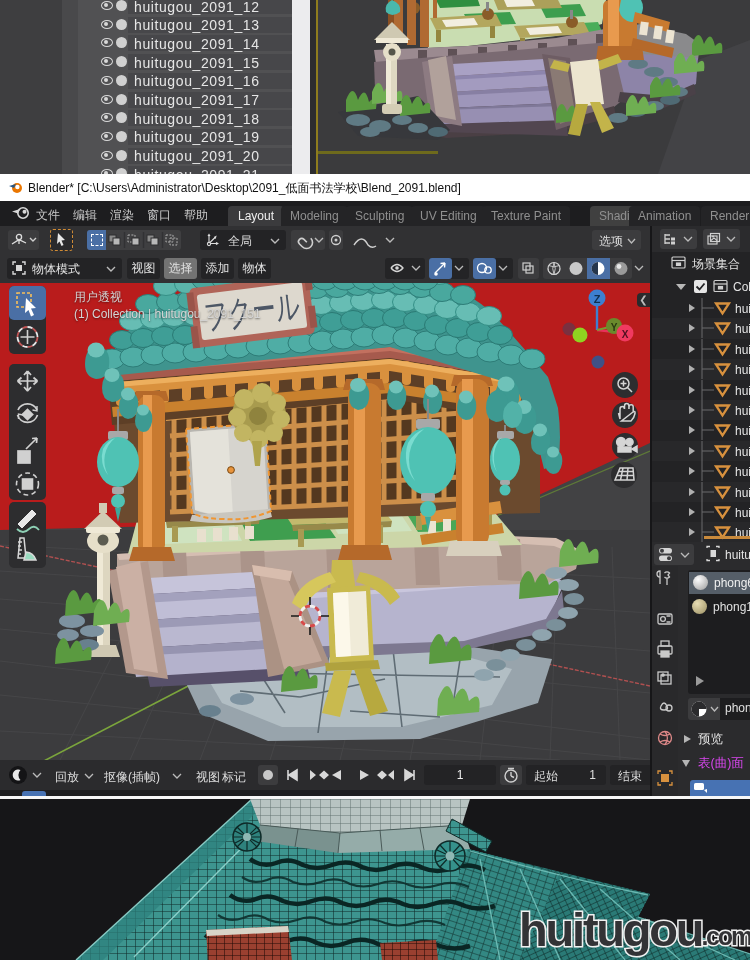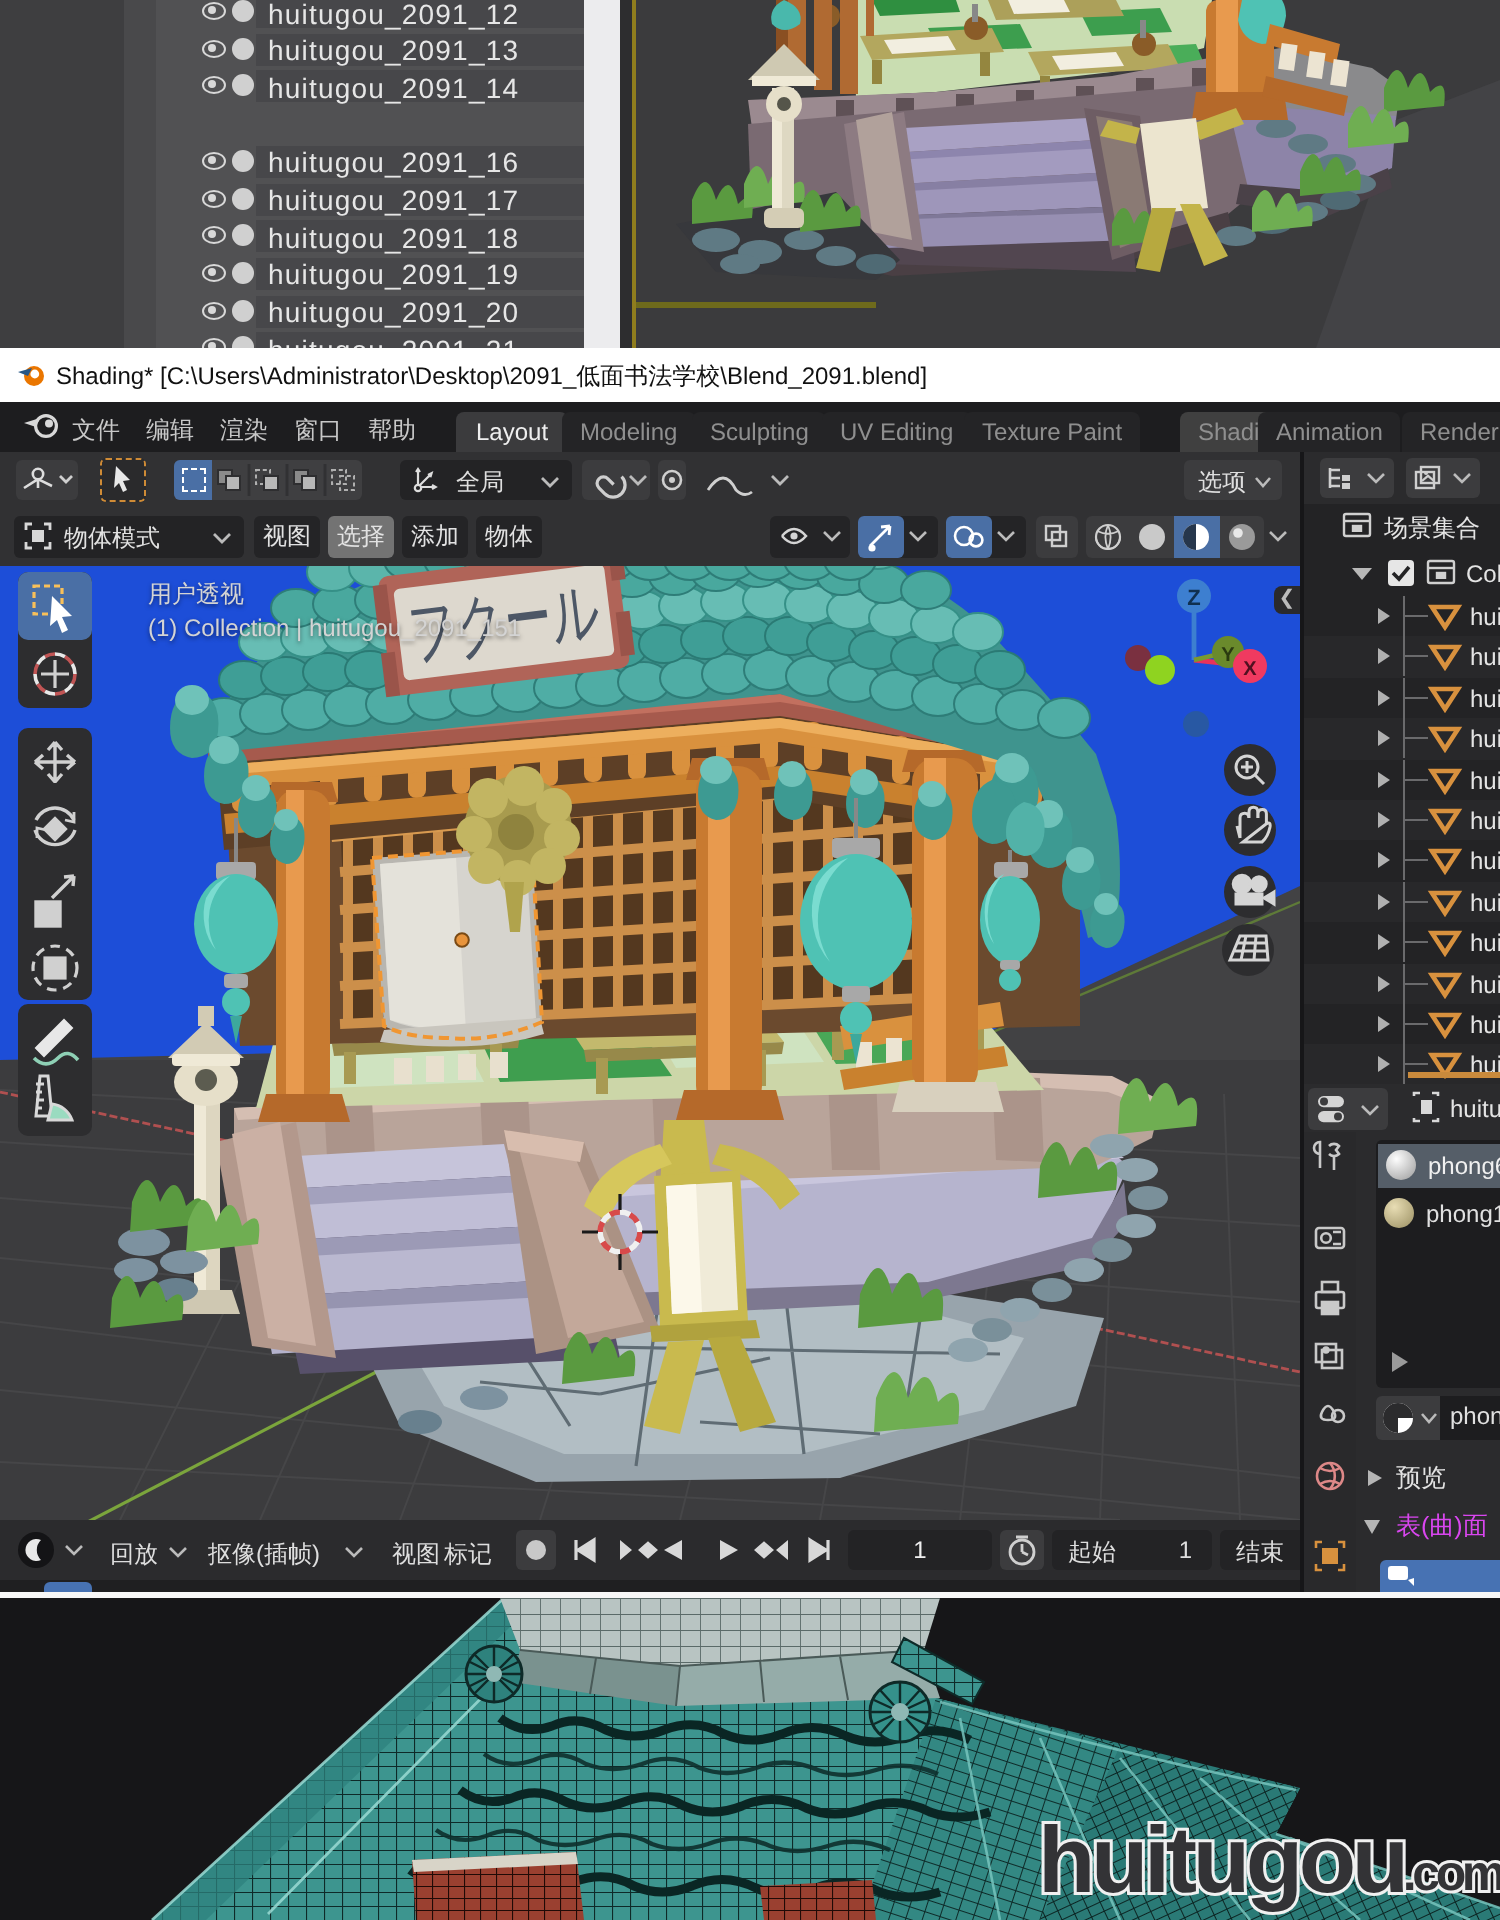--- a/index.html
+++ b/index.html
@@ -27,20 +27,26 @@
           <div class="xbar"></div>
           <div class="xeye"></div>
           <div class="xdot"></div>
           <div class="xtxt">huitugou_2091_13</div>
         </div>
         <div class="xrow" style="top: 35.4px;">
           <div class="xbar"></div>
           <div class="xeye"></div>
           <div class="xdot"></div>
           <div class="xtxt">huitugou_2091_14</div>
+        </div>
+        <div class="xrow" style="top: 54.1px;">
+          <div class="xbar"></div>
+          <div class="xeye"></div>
+          <div class="xdot"></div>
+          <div class="xtxt">huitugou_2091_15</div>
         </div>
         <div class="xrow" style="top: 72.8px;">
           <div class="xbar"></div>
           <div class="xeye"></div>
           <div class="xdot"></div>
           <div class="xtxt">huitugou_2091_16</div>
         </div>
         <div class="xrow" style="top: 91.5px;">
           <div class="xbar"></div>
           <div class="xeye"></div>
@@ -222,21 +228,21 @@
   </div>
 
   <div class="abs" style="left:0;top:174px;width:750px;height:27px;background:#ffffff;">
     <div class="abs" style="left:8px;top:6px;width:15px;height:15px;">
       <svg width="15" height="15" viewBox="0 0 15 15">
         <circle cx="9" cy="8" r="5" fill="#ea7600"></circle>
         <circle cx="9.4" cy="7" r="2.2" fill="#fff"></circle>
         <path d="M1 6 L8 4 L6 8 Z" fill="#265787"></path>
       </svg>
     </div>
-    <div class="abs txt" style="left:28px;top:6px;font-size:12px;color:#111;">Shading* [C:\Users\Administrator\Desktop\2091_低面书法学校\Blend_2091.blend]</div>
+    <div class="abs txt" style="left:28px;top:6px;font-size:12px;color:#111;">Blender* [C:\Users\Administrator\Desktop\2091_低面书法学校\Blend_2091.blend]</div>
   </div>
 
   <div class="abs" id="menubar" style="left:0;top:201px;width:750px;height:25px;background:#1d1d1f;color:#c8c8c8;font-size:12px;">
     <svg class="abs" style="left:11px;top:4px;" width="20" height="16" viewBox="0 0 20 16">
       <circle cx="12" cy="8" r="5.2" fill="none" stroke="#d8d8d8" stroke-width="1.6"></circle>
       <circle cx="13.5" cy="6.8" r="2" fill="#d8d8d8"></circle>
       <path d="M1 6.5 L9 4 L7 8.5 Z" fill="#d8d8d8"></path>
     </svg>
     <div class="abs txt" style="left:36px;top:6px;">文件</div>
     <div class="abs txt" style="left:73px;top:6px;">编辑</div>
@@ -368,21 +374,21 @@
       <circle cx="191" cy="10.5" r="6.5" fill="#c9c9c9"></circle>
       <rect x="202" y="0" width="23" height="21" fill="#4a6fa5"></rect>
       <circle cx="213" cy="10.5" r="6.5" fill="#fff"></circle>
       <path d="M213 4 a6.5 6.5 0 0 0 0 13 Z" fill="#26364c"></path>
       <circle cx="236" cy="10.5" r="6.5" fill="#9a9a9a"></circle>
       <circle cx="234" cy="8.5" r="2.4" fill="#e8e8e8"></circle>
       <path d="M250 8 l4 4 4 -4" stroke="#bbb" stroke-width="1.3" fill="none"></path>
     </svg>
   </div>
 
-  <div class="abs" id="viewport" style="left:0;top:283px;width:650px;height:477px;background:#1d4ed8;overflow:hidden;">
+  <div class="abs" id="viewport" style="left:0;top:283px;width:650px;height:477px;background:#b91c1c;overflow:hidden;">
     <svg class="abs" style="left:0;top:0;" width="650" height="477" viewBox="0 0 650 477">
 
       <rect x="0" y="247" width="650" height="230" fill="#3c3c3e"></rect>
       <path d="M0 247 L650 247 L650 160 L490 235 Z" fill="#424244"></path>
 
       <g stroke="#464648" stroke-width="1">
         <path d="M0 262 L650 296 M0 288 L650 330 M0 316 L650 368 M0 346 L650 410 M0 378 L650 456 M0 412 L650 477 M0 448 L560 477"></path>
         <path d="M60 477 L175 247 M130 477 L230 250 M200 477 L285 252 M270 477 L340 254 M340 477 L395 256 M410 477 L450 258 M480 477 L505 260 M550 477 L558 262 M620 477 L612 264"></path>
       </g>
 

